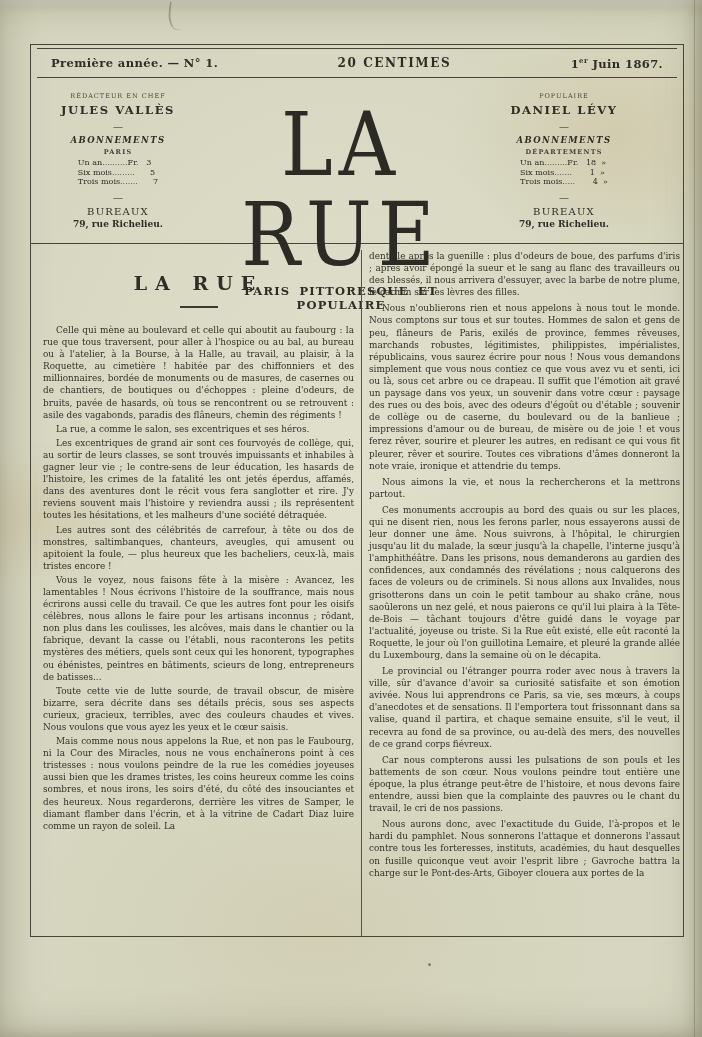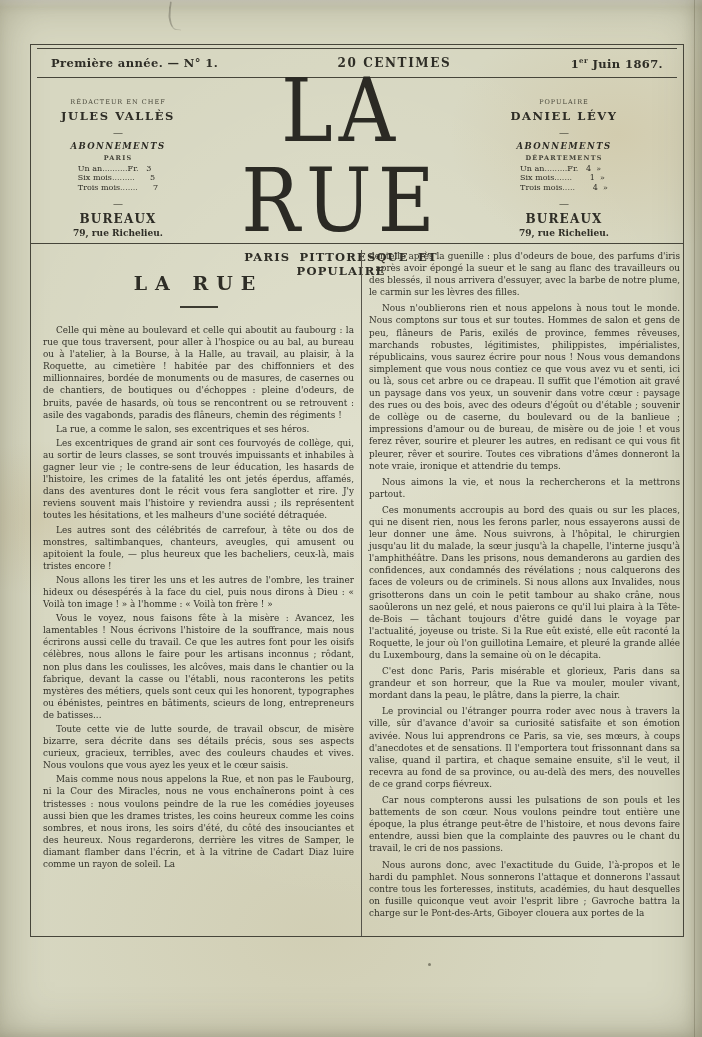--- a/index.html
+++ b/index.html
@@ -26,32 +26,32 @@
     border:1.5px solid #46453a;box-sizing:border-box;display:flex;flex-direction:column;}
 
   
   .header-row{margin:3px 6px 0 6px;border-top:1px solid #46453a;border-bottom:1px solid #46453a;
     height:28px;display:flex;align-items:center;justify-content:space-between;padding:0 14px;}
   .hdr{font-weight:bold;font-size:11.5px;letter-spacing:0.4px;}
   .hdr-price{letter-spacing:1.6px;font-size:12px;text-align:right;}
   .hdr sup{font-size:7px;}
 
   
-  .masthead{height:166px;display:flex;border-bottom:1px solid #46453a;box-sizing:border-box;align-items:center;}
+  .masthead{height:166px;display:flex;border-bottom:1px solid #46453a;box-sizing:border-box;}
   .mast-side{width:158px;text-align:center;padding-top:14px;flex:none;}
   .mast-side.left{margin-left:8px;}
   .mast-side.right{margin-right:40px;}
   .role{font-size:6.5px;letter-spacing:1px;color:#4a493c;}
   .person{font-size:11.5px;font-weight:bold;letter-spacing:1.6px;margin-top:3px;}
   .dash{font-size:10px;margin:4px 0 3px;color:#3c3b30;}
   .abn-title{font-size:8.5px;font-weight:bold;letter-spacing:1.4px;font-style:italic;}
   .abn-region{font-size:6.5px;font-weight:bold;letter-spacing:1.2px;margin-top:3px;color:#45443a;}
   .rates{display:inline-block;text-align:left;margin-top:2px;}
   .rate-line{font-size:8px;line-height:9.5px;white-space:pre;margin:0;}
-  .bureaux{font-size:12px;font-weight:bold;letter-spacing:1.2px;margin-top:2px;}
+  .bureaux{font-size:10px;font-weight:normal;letter-spacing:1.2px;margin-top:2px;}
   .address{font-size:9px;font-weight:bold;margin-top:2px;}
   .mast-center{flex:1;text-align:center;padding-top:22px;}
   .big-title{font-size:78px;line-height:80px;letter-spacing:6px;font-weight:500;
     color:#2b2a24;transform:scaleY(1.12);transform-origin:top center;}
   .subtitle{font-size:11.5px;font-weight:bold;letter-spacing:1.2px;margin-top:24px;word-spacing:4px;}
 
   
   .columns{flex:1;display:flex;padding:6px 10px 0 12px;overflow:hidden;}
   .col{width:311px;flex:none;text-align:justify;}
   .col-divider{width:1px;background:#56544a;margin:0 7px;flex:none;}
@@ -97,56 +97,54 @@
         <div class="big-title">LA RUE</div>
         <div class="subtitle">PARIS PITTORESQUE ET POPULAIRE</div>
       </div>
 
       <div class="mast-side right">
         <div class="role">POPULAIRE</div>
         <div class="person">DANIEL LÉVY</div>
         <div class="dash">—</div>
         <div class="abn-title">ABONNEMENTS</div>
         <div class="abn-region">DÉPARTEMENTS</div>
-        <div class="rates"><p class="rate-line">Un an.........Fr.   4  »</p><p class="rate-line">Six mois.......       1  »</p><p class="rate-line">Trois mois.....       4  »</p></div>
+        <div class="rates"><p class="rate-line">Un an.........Fr.   18  »</p><p class="rate-line">Six mois.......       1  »</p><p class="rate-line">Trois mois.....       4  »</p></div>
         <div class="dash">—</div>
         <div class="bureaux">BUREAUX</div>
         <div class="address">79, rue Richelieu.</div>
       </div>
 
     </div>
 
     <div class="columns">
 
       <div class="col col-left">
         <div class="article-head">
           <div class="article-title">LA RUE</div>
           <div class="article-rule"></div>
         </div>
         <div>
             <p class="para">Celle qui mène au boulevard et celle qui aboutit au faubourg : la rue que tous traversent, pour aller à l'hospice ou au bal, au bureau ou à l'atelier, à la Bourse, à la Halle, au travail, au plaisir, à la Roquette, au cimetière ! habitée par des chiffonniers et des millionnaires, bordée de monuments ou de masures, de casernes ou de chantiers, de boutiques ou d'échoppes : pleine d'odeurs, de bruits, pavée de hasards, où tous se rencontrent ou se retrouvent : asile des vagabonds, paradis des flâneurs, chemin des régiments !</p>
             <p class="para">La rue, a comme le salon, ses excentriques et ses héros.</p>
             <p class="para">Les excentriques de grand air sont ces fourvoyés de collège, qui, au sortir de leurs classes, se sont trouvés impuissants et inhabiles à gagner leur vie ; le contre-sens de leur éducation, les hasards de l'histoire, les crimes de la fatalité les ont jetés éperdus, affamés, dans des aventures dont le récit vous fera sanglotter et rire. J'y reviens souvent mais l'histoire y reviendra aussi ; ils représentent toutes les hésitations, et les malheurs d'une société détraquée.</p>
             <p class="para">Les autres sont des célébrités de carrefour, à tête ou dos de monstres, saltimbanques, chanteurs, aveugles, qui amusent ou apitoient la foule, — plus heureux que les bacheliers, ceux-là, mais tristes encore !</p>
-            <p class="para">Nous allons les tirer les uns et les autres de l'ombre, les trainer hideux ou désespérés à la face du ciel, puis nous dirons à Dieu : « Voilà ton image ! » à l'homme : « Voilà ton frère ! »</p>
             <p class="para">Vous le voyez, nous faisons fête à la misère : Avancez, les lamentables ! Nous écrivons l'histoire de la souffrance, mais nous écrirons aussi celle du travail. Ce que les autres font pour les oisifs célèbres, nous allons le faire pour les artisans inconnus ; rôdant, non plus dans les coulisses, les alcôves, mais dans le chantier ou la fabrique, devant la casse ou l'établi, nous raconterons les petits mystères des métiers, quels sont ceux qui les honorent, typographes ou ébénistes, peintres en bâtiments, scieurs de long, entrepreneurs de batisses...</p>
             <p class="para">Toute cette vie de lutte sourde, de travail obscur, de misère bizarre, sera décrite dans ses détails précis, sous ses aspects curieux, gracieux, terribles, avec des couleurs chaudes et vives. Nous voulons que vous ayez les yeux et le cœur saisis.</p>
             <p class="para">Mais comme nous nous appelons la Rue, et non pas le Faubourg, ni la Cour des Miracles, nous ne vous enchaînerons point à ces tristesses : nous voulons peindre de la rue les comédies joyeuses aussi bien que les drames tristes, les coins heureux comme les coins sombres, et nous irons, les soirs d'été, du côté des insouciantes et des heureux. Nous regarderons, derrière les vitres de Samper, le diamant flamber dans l'écrin, et à la vitrine de Cadart Diaz luire comme un rayon de soleil. La</p>
           </div>
       </div>
 
       <div class="col-divider"></div>
 
       <div class="col col-right">
         <div>
             <p class="para">dentelle après la guenille : plus d'odeurs de boue, des parfums d'iris ; après avoir épongé la sueur et le sang au flanc des travailleurs ou des blessés, il nous arrivera d'essuyer, avec la barbe de notre plume, le carmin sur les lèvres des filles.</p>
             <p class="para">Nous n'oublierons rien et nous appelons à nous tout le monde. Nous comptons sur tous et sur toutes. Hommes de salon et gens de peu, flâneurs de Paris, exilés de province, femmes rêveuses, marchands robustes, légitimistes, philippistes, impérialistes, républicains, vous saurez écrire pour nous ! Nous vous demandons simplement que vous nous contiez ce que vous avez vu et senti, ici ou là, sous cet arbre ou ce drapeau. Il suffit que l'émotion ait gravé un paysage dans vos yeux, un souvenir dans votre cœur : paysage des rues ou des bois, avec des odeurs d'égoût ou d'étable ; souvenir de collège ou de caserne, du boulevard ou de la banlieue ; impressions d'amour ou de bureau, de misère ou de joie ! et vous ferez rêver, sourire et pleurer les autres, en redisant ce qui vous fit pleurer, rêver et sourire. Toutes ces vibrations d'âmes donneront la note vraie, ironique et attendrie du temps.</p>
             <p class="para">Nous aimons la vie, et nous la rechercherons et la mettrons partout.</p>
             <p class="para">Ces monuments accroupis au bord des quais ou sur les places, qui ne disent rien, nous les ferons parler, nous essayerons aussi de leur donner une âme. Nous suivrons, à l'hôpital, le chirurgien jusqu'au lit du malade, la sœur jusqu'à la chapelle, l'interne jusqu'à l'amphithéâtre. Dans les prisons, nous demanderons au gardien des confidences, aux condamnés des révélations ; nous calquerons des faces de voleurs ou de criminels. Si nous allons aux Invalides, nous grisotterons dans un coin le petit tambour au shako crâne, nous saoûlerons un nez gelé, et nous paierons ce qu'il lui plaira à la Tête-de-Bois — tâchant toujours d'être guidé dans le voyage par l'actualité, joyeuse ou triste. Si la Rue eût existé, elle eût raconté la Roquette, le jour où l'on guillotina Lemaire, et pleuré la grande allée du Luxembourg, dans la semaine où on le décapita.</p>
-            <p class="para">C'est donc Paris, Paris misérable et glorieux, Paris dans sa grandeur et son horreur, que la Rue va mouler, mouler vivant, mordant dans la peau, le plâtre, dans la pierre, la chair.</p>
             <p class="para">Le provincial ou l'étranger pourra roder avec nous à travers la ville, sûr d'avance d'avoir sa curiosité satisfaite et son émotion avivée. Nous lui apprendrons ce Paris, sa vie, ses mœurs, à coups d'anecdotes et de sensations. Il l'emportera tout frissonnant dans sa valise, quand il partira, et chaque semaine ensuite, s'il le veut, il recevra au fond de sa province, ou au-delà des mers, des nouvelles de ce grand corps fiévreux.</p>
             <p class="para">Car nous compterons aussi les pulsations de son pouls et les battements de son cœur. Nous voulons peindre tout entière une époque, la plus étrange peut-être de l'histoire, et nous devons faire entendre, aussi bien que la complainte des pauvres ou le chant du travail, le cri de nos passions.</p>
             <p class="para">Nous aurons donc, avec l'exactitude du Guide, l'à-propos et le hardi du pamphlet. Nous sonnerons l'attaque et donnerons l'assaut contre tous les forteresses, instituts, académies, du haut desquelles on fusille quiconque veut avoir l'esprit libre ; Gavroche battra la charge sur le Pont-des-Arts, Giboyer clouera aux portes de la</p>
           </div>
       </div>
 
     </div>
 
   </div>
 </div>

